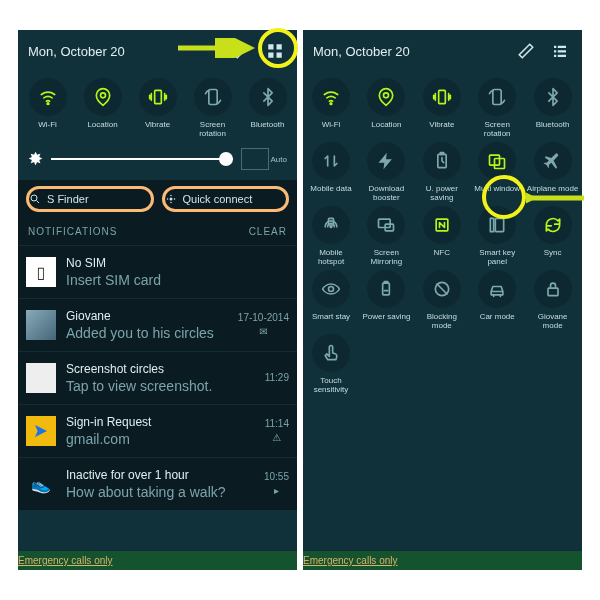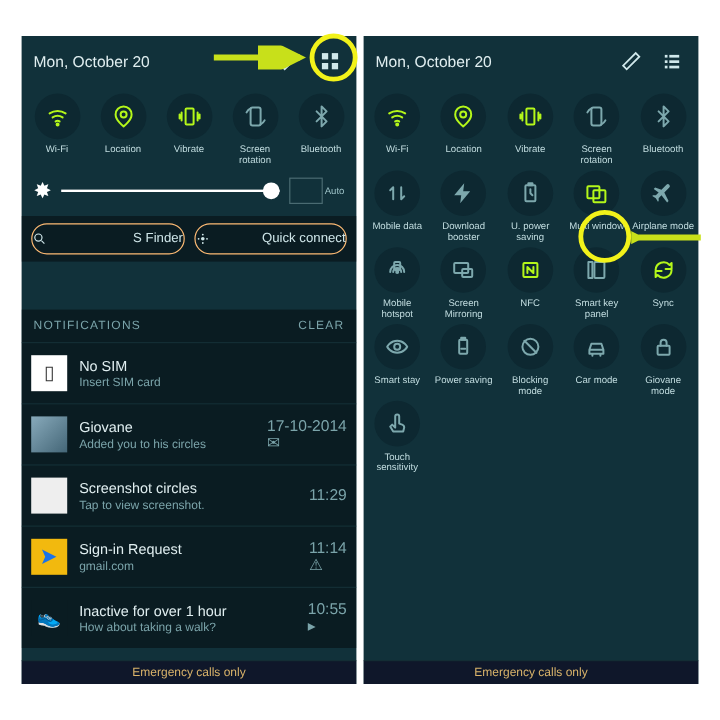--- a/index.html
+++ b/index.html
@@ -19,32 +19,32 @@
   .qlabel { font-size:8px; margin-top:4px; color:#c2dde0; text-align:center; line-height:9px; height:18px; }
   
   .bright { display:flex; align-items:center; padding:8px 10px 10px; gap:8px; }
   .bright .sun { color:#fff; font-size:18px; }
   .bright .track { flex:1; height:2px; background:#fff; position:relative; }
   .bright .thumb { position:absolute; right:0; top:-6px; width:14px; height:14px; border-radius:50%; background:#fff; }
   .bright .autobox { width:28px; height:22px; border:1px solid #4a6b72; display:flex; align-items:center; justify-content:center; }
   .bright .autotxt { font-size:8px; margin-left:2px; color:#9bc0c5;}
   
   .frow { display:flex; gap:8px; padding:6px 8px; background:#0a1c22; }
-  .fbtn { flex:1; border:1px solid #fdba74; border-radius:14px; height:26px; display:flex; align-items:center; justify-content:space-between; gap:6px; font-size:11px; color:#cfe6e9; }
+  .fbtn { flex:1; border:3px solid #fdba74; border-radius:14px; height:26px; display:flex; align-items:center; justify-content:flex-start; gap:6px; font-size:11px; color:#cfe6e9; }
   .fbtn svg { width:12px; height:12px; }
   
-  .nhdr { display:flex; justify-content:space-between; padding:8px 10px; background:#0a1c22; font-size:10px; letter-spacing:1px; color:#7ba4aa;margin-top:40px; }
+  .nhdr { display:flex; justify-content:space-between; padding:8px 10px; background:#0a1c22; font-size:10px; letter-spacing:1px; color:#7ba4aa; }
   .notif { display:flex; align-items:center; padding:10px 8px; background:#0a1c22; border-top:1px solid #132d34; }
   .notif .nicon { width:30px; height:30px; margin-right:10px; background:#15333b; display:flex; align-items:center; justify-content:center; color:#b4f71a; flex-shrink:0; }
   .notif .nimg { width:30px; height:30px; margin-right:10px; background:#5a7a80; flex-shrink:0; }
   .notif .ntxt { flex:1; }
   .notif .ntitle { font-size:12px; color:#e0eef0; }
-  .notif .nsub { font-size:10px; color:#7ba4aa; margin-top:2px; }
-  .notif .nmeta { font-size:13px; color:#7ba4aa; text-align:left; line-height:14px; }
-  .footer { margin-top:auto; text-align:center; font-size:10px; color:#d9b36a; padding:4px 0; background:#0f172a; border-top:1px solid #132d34;}
+  .notif .nsub { font-size:14px; color:#7ba4aa; margin-top:2px; }
+  .notif .nmeta { font-size:10px; color:#7ba4aa; text-align:center; line-height:14px; }
+  .footer { margin-top:auto; text-align:left; font-size:10px; color:#d9b36a; padding:4px 0; background:#14532d; border-top:1px solid #132d34;text-decoration:underline;}
   
   .grid { display:grid; grid-template-columns:repeat(5,1fr); gap:4px 2px; padding:6px 2px; }
   
   .anno-circle { position:absolute; border:4px solid #f2f21a; border-radius:50%; pointer-events:none; }
   .anno-arrow { position:absolute; pointer-events:none; }
   svg { display:block; }
 </style>
 </head>
 <body>
 

